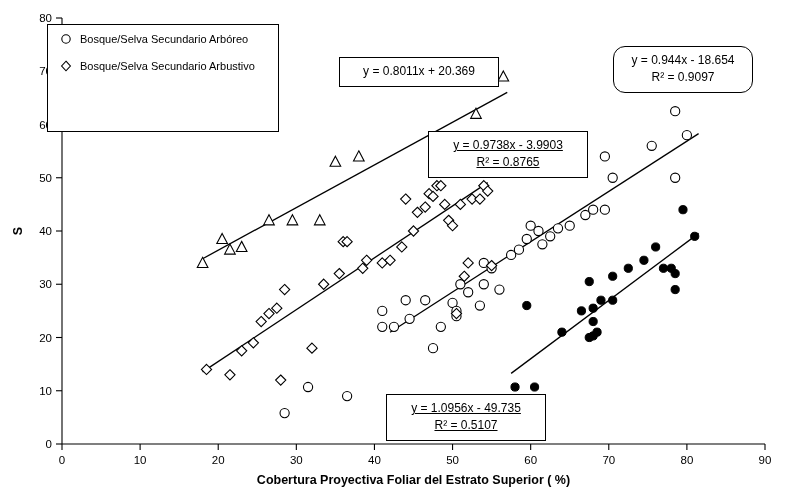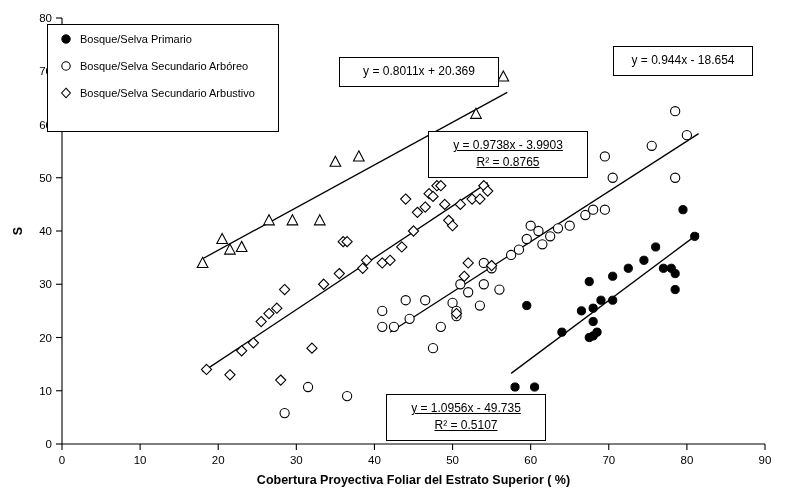--- a/index.html
+++ b/index.html
@@ -95,21 +95,21 @@
     padding: 5px 8px 6px 8px;
     text-align: center;
   }
   .eq-line {
     font-size: 12px;
     line-height: 17px;
     white-space: nowrap;
   }
   #eq-herbaceo { left: 339px; top: 57px; width: 160px; }
   #eq-arboreo  { left: 428px; top: 131px; width: 160px; text-decoration: underline; }
-  #eq-arbustivo{ left: 613px; top: 46px;  width: 140px; }
+  #eq-arbustivo{ left: 613px; top: 46px;  width: 140px; border-radius: 12px; }
   #eq-primario { left: 386px; top: 394px; width: 160px; text-decoration: underline; }
 </style>
 </head>
 <body>
 
 <div id="chart-root">
 
   <svg class="plot" id="plot-svg" viewBox="0 0 788 493" preserveAspectRatio="none">
       <line x1="62" y1="444" x2="765" y2="444" class="axis-line"></line>
       <line x1="62" y1="18" x2="62" y2="444" class="axis-line"></line>
@@ -268,26 +268,20 @@
       <polygon points="335.3888888888889,156.17500000000004 340.7088888888889,166.25500000000002 330.0688888888889,166.25500000000002" class="pt-open"></polygon>
       <polygon points="358.8222222222222,150.85 364.1422222222222,160.92999999999998 353.5022222222222,160.92999999999998" class="pt-open"></polygon>
       <polygon points="444.7444444444444,166.82500000000002 450.0644444444444,176.905 439.4244444444444,176.905" class="pt-open"></polygon>
       <polygon points="475.9888888888889,108.24999999999997 481.3088888888889,118.32999999999997 470.6688888888889,118.32999999999997" class="pt-open"></polygon>
       <polygon points="503.3277777777778,70.975 508.6477777777778,81.05499999999999 498.0077777777778,81.05499999999999" class="pt-open"></polygon>
     </svg>
 
   <div class="legend-box">
     <div class="legend-row">
       <svg class="legend-mark" viewBox="0 0 18 18">
-        <circle cx="9" cy="9" r="4.2" fill="#000" stroke="#000"></circle>
-      </svg>
-      <span class="legend-text">Bosque/Selva Primario</span>
-    </div>
-    <div class="legend-row">
-      <svg class="legend-mark" viewBox="0 0 18 18">
         <circle cx="9" cy="9" r="4.2" fill="#fff" stroke="#000" stroke-width="1.1"></circle>
       </svg>
       <span class="legend-text">Bosque/Selva Secundario Arbóreo</span>
     </div>
     <div class="legend-row">
       <svg class="legend-mark" viewBox="0 0 18 18">
         <polygon points="9,4.2 13.4,9 9,13.8 4.6,9" fill="#fff" stroke="#000" stroke-width="1.1"></polygon>
       </svg>
       <span class="legend-text">Bosque/Selva Secundario Arbustivo</span>
     </div>
@@ -295,19 +289,20 @@
 
   <div class="eq-box" id="eq-herbaceo">
     <div class="eq-line">y = 0.8011x + 20.369</div>
   </div>
   <div class="eq-box" id="eq-arboreo">
     <div class="eq-line">y = 0.9738x - 3.9903</div>
     <div class="eq-line">R² = 0.8765</div>
   </div>
   <div class="eq-box" id="eq-arbustivo">
     <div class="eq-line">y = 0.944x - 18.654</div>
+    <div class="eq-line">R² = 0.9097</div>
   </div>
   <div class="eq-box" id="eq-primario">
     <div class="eq-line">y = 1.0956x - 49.735</div>
     <div class="eq-line">R² = 0.5107</div>
   </div>
 
 </div>
 
 </body></html>

